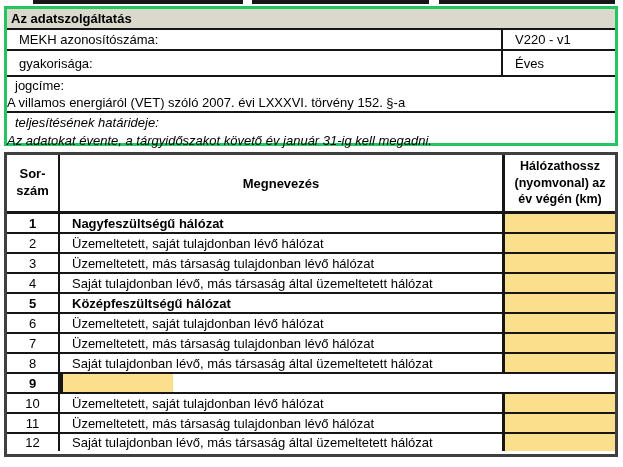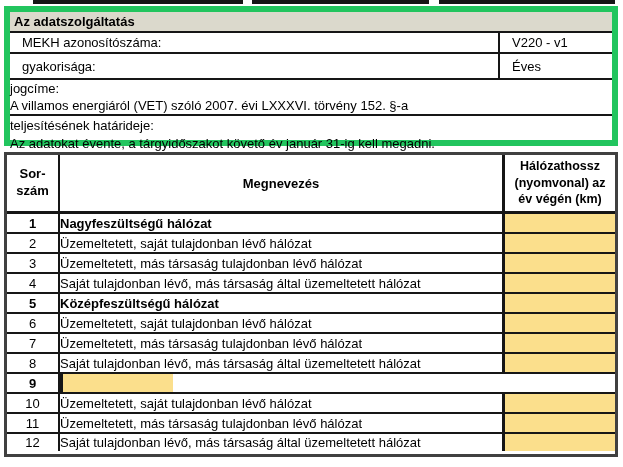--- a/index.html
+++ b/index.html
@@ -14,33 +14,33 @@
       #161616 0, #161616 210px,
       #ffffff 210px, #ffffff 219px,
       #161616 219px, #161616 396px,
       #ffffff 396px, #ffffff 406px,
       #161616 406px, #161616 100%);
   }
 
   
   .info-box {
     position: absolute; left: 4px; top: 6px; width: 614px; height: 140px;
-    border: 6px solid #22c55e; background: #fff; font-size: 13px;
+    border: 3px solid #22c55e; background: #fff; font-size: 13px;
   }
   .ib-title { height: 21px; font-weight: bold; padding-left: 4px;
     border-bottom: 2px solid #161616; display: flex; align-items: center; }
   .ib-row { display: flex; border-bottom: 2px solid #161616; }
   .ib-row.r1 { height: 21px; }
   .ib-row.r2 { height: 26px; }
   .ib-label { flex: 1; display: flex; align-items: center; padding-left: 12px; }
   .ib-value { width: 114px; border-left: 2px solid #161616; display: flex;
     align-items: center; padding-left: 12px; }
   .ib-block { border-bottom: 2px solid #161616; }
-  .ib-block.last { border-bottom: none; }
-  .ib-block .l1 { height: 17px; display: flex; align-items: center; padding-left: 0; }
+  .ib-block.last { border-bottom: none; font-style: italic; }
+  .ib-block .l1 { height: 17px; display: flex; align-items: center; padding-left: 8px; }
   .ib-block .l2 { height: 17px; display: flex; align-items: center; white-space: nowrap; }
   .ib-block.last .l1, .ib-block.last .l2 { height: 18px; }
 
   
   .table {
     position: absolute; left: 4px; top: 152px; width: 614px; height: 305px;
     border: 3px solid #404040; background: #fff;
   }
   .t-header { display: flex; height: 59px; border-bottom: 3px solid #161616;
     font-weight: bold; text-align: center; }
@@ -49,21 +49,21 @@
     font-size: 13px; line-height: 1.3; }
   .th-name { flex: 1; display: flex; align-items: center; justify-content: center;
     font-size: 13px; }
   .th-val { width: 113px; border-left: 3px solid #161616; display: flex;
     align-items: center; justify-content: center; white-space: pre-line;
     font-size: 12.5px; line-height: 1.35; }
   .t-row { display: flex; height: 20px; border-bottom: 2px solid #161616; font-size: 13px; }
   .t-row:last-child { border-bottom: none; height: 17px; }
   .c-num { width: 53px; border-right: 2px solid #161616; display: flex;
     align-items: center; justify-content: center; }
-  .c-label { flex: 1; display: flex; align-items: center; padding-left: 0;
+  .c-label { flex: 1; display: flex; align-items: center; padding-left: 12px;
     white-space: nowrap; overflow: hidden; }
   .c-input { width: 113px; border-left: 3px solid #161616; }
   .t-row.cat { font-weight: bold; }
 </style>
 </head>
 <body>
 
 <div class="canvas">
 
   <div class="top-fragment"></div>

